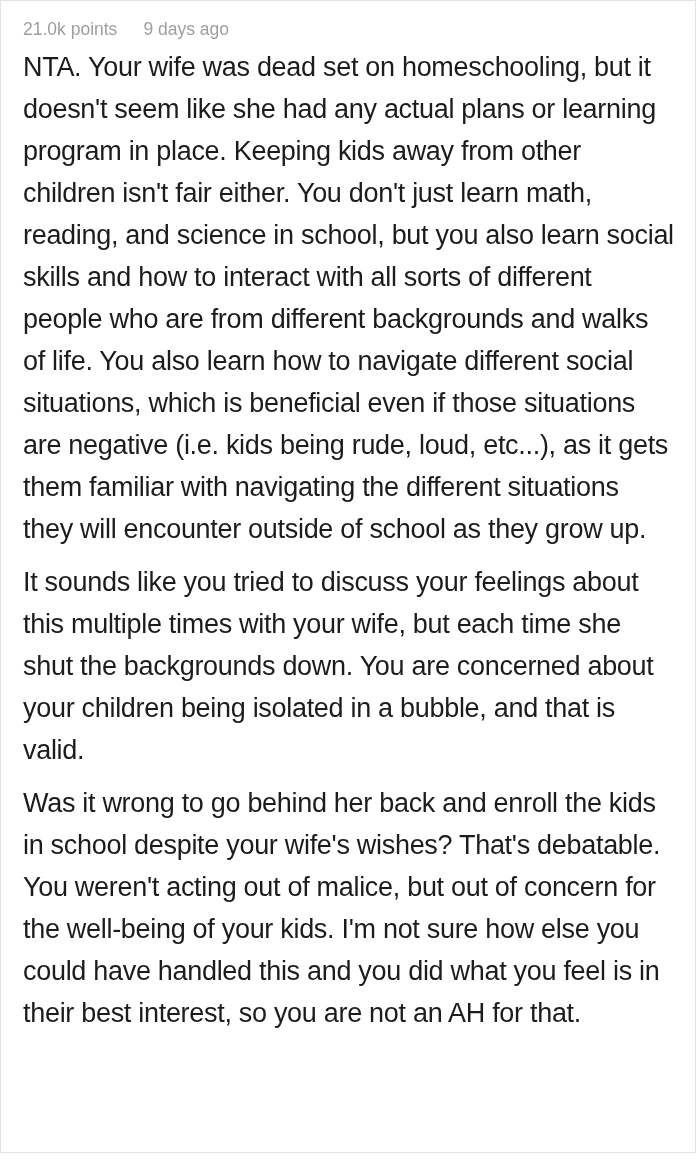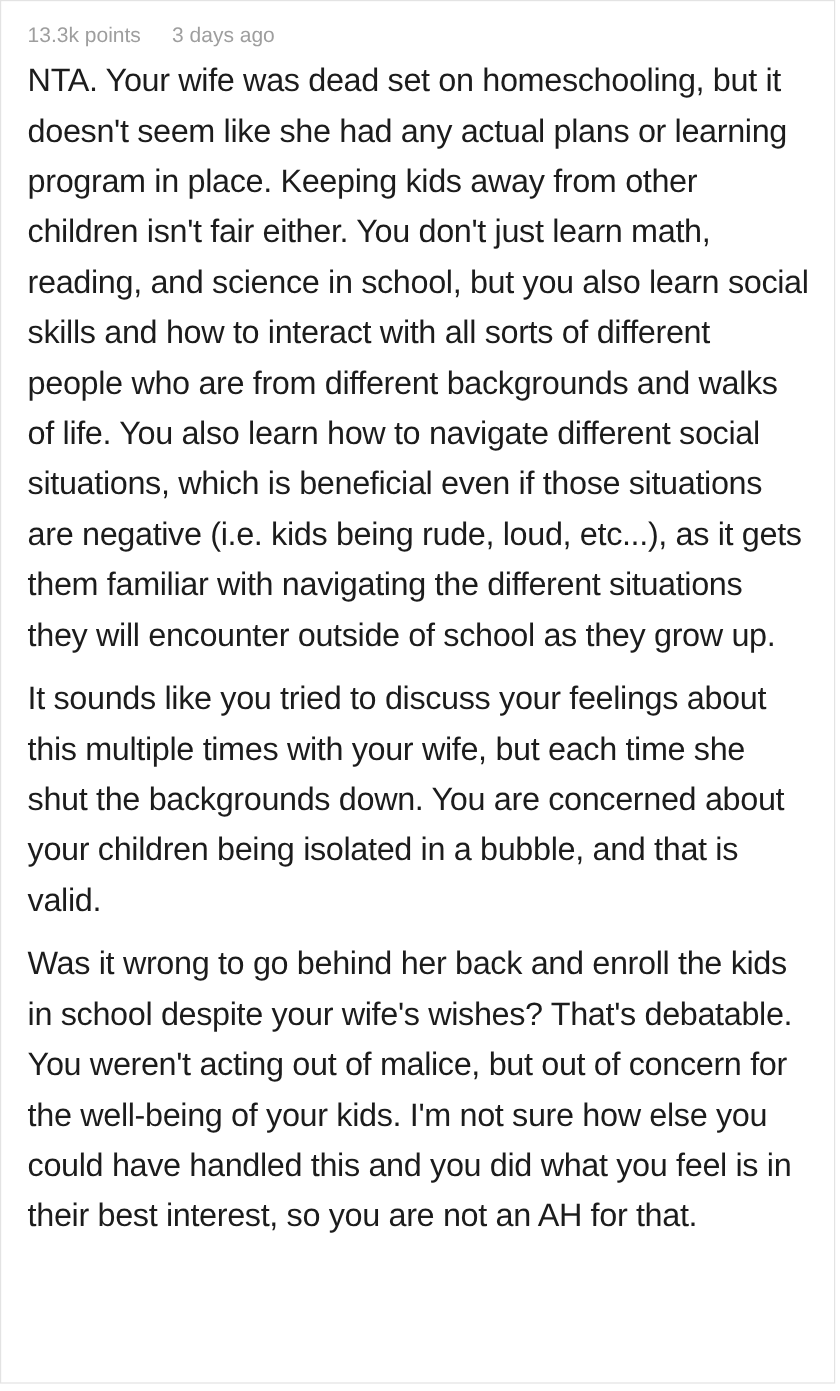--- a/index.html
+++ b/index.html
@@ -49,21 +49,21 @@
     letter-spacing: -0.3px;
     color: var(--body, #1c1c1c);
     margin: 0 0 11px 0;
   }
 </style>
 </head>
 <body>
 
 <div class="comment-card">
   <div class="comment-header">
-    <span class="comment-meta comment-points">13.3k points</span>
-    <span class="comment-meta comment-timestamp">3 days ago</span>
+    <span class="comment-meta comment-points">21.0k points</span>
+    <span class="comment-meta comment-timestamp">9 days ago</span>
   </div>
   <div class="comment-body">
     <p>NTA. Your wife was dead set on homeschooling, but it doesn't seem like she had any actual plans or learning program in place. Keeping kids away from other children isn't fair either. You don't just learn math, reading, and science in school, but you also learn social skills and how to interact with all sorts of different people who are from different backgrounds and walks of life. You also learn how to navigate different social situations, which is beneficial even if those situations are negative (i.e. kids being rude, loud, etc...), as it gets them familiar with navigating the different situations they will encounter outside of school as they grow up.</p>
     <p>It sounds like you tried to discuss your feelings about this multiple times with your wife, but each time she shut the backgrounds down. You are concerned about your children being isolated in a bubble, and that is valid.</p>
     <p>Was it wrong to go behind her back and enroll the kids in school despite your wife's wishes? That's debatable. You weren't acting out of malice, but out of concern for the well-being of your kids. I'm not sure how else you could have handled this and you did what you feel is in their best interest, so you are not an AH for that.</p>
   </div>
 </div>
 
 </body></html>

